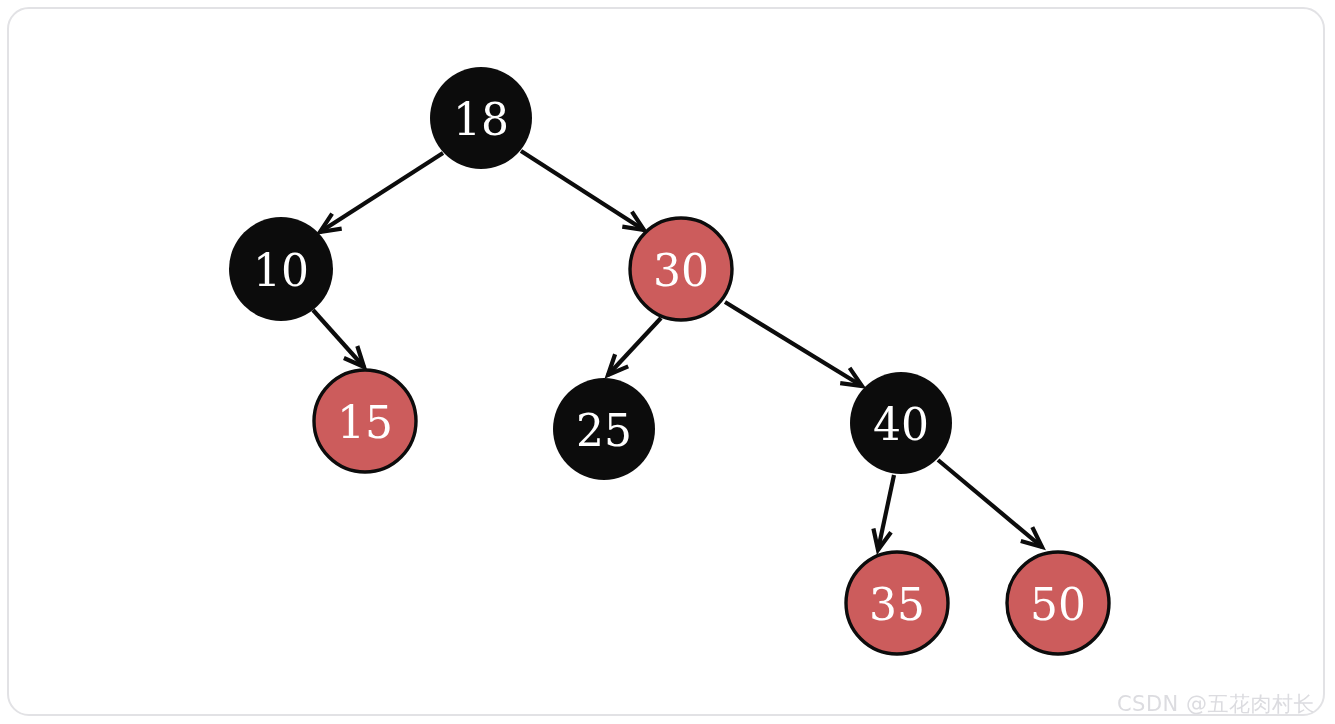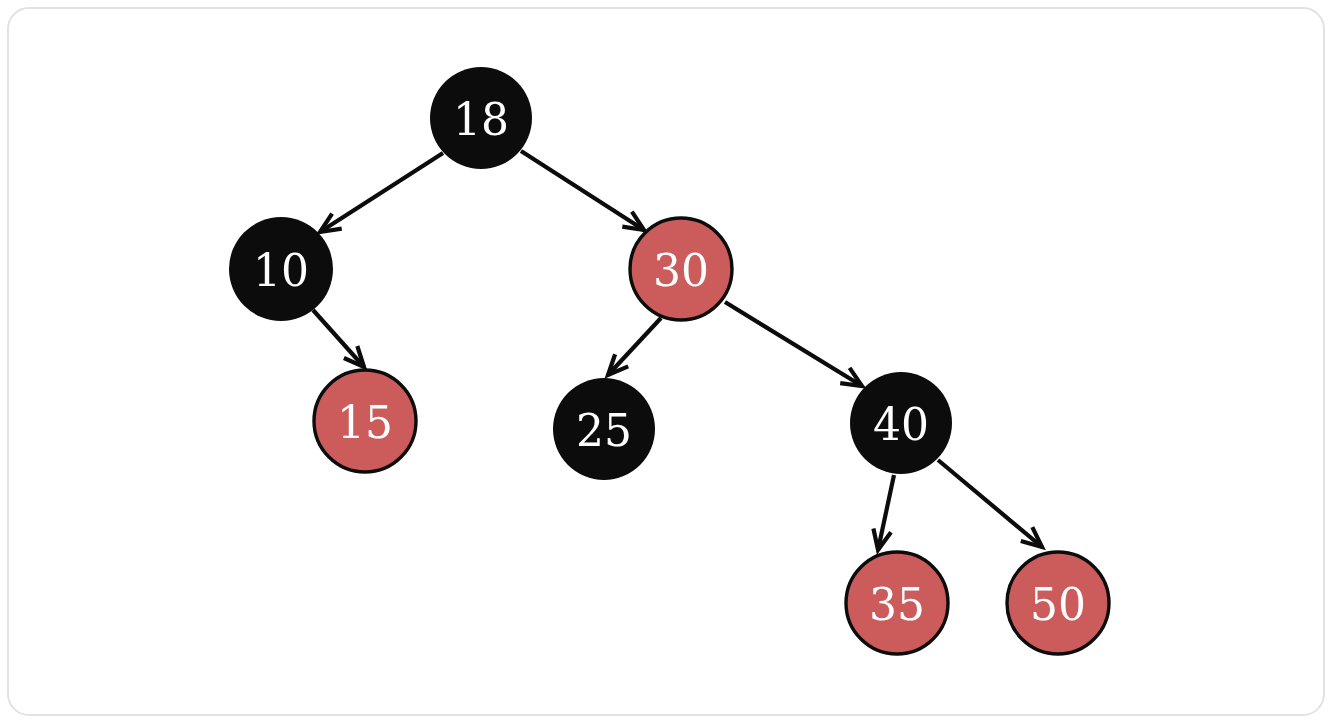--- a/index.html
+++ b/index.html
@@ -135,14 +135,15 @@
           <circle cx="897" cy="603" r="51" fill="#cc5c5c" stroke="#0c0c0c" stroke-width="3.4" class="node-circle"></circle>
           <text x="897" y="604" fill="#ffffff" class="node-label">35</text>
         </g>
         <g>
           <circle cx="1058" cy="603" r="51" fill="#cc5c5c" stroke="#0c0c0c" stroke-width="3.4" class="node-circle"></circle>
           <text x="1058" y="604" fill="#ffffff" class="node-label">50</text>
         </g>
       </g>
   </svg>
 
+  <div id="watermark">CSDN @五花肉村长</div>
 
 </div>
 
 </body></html>

